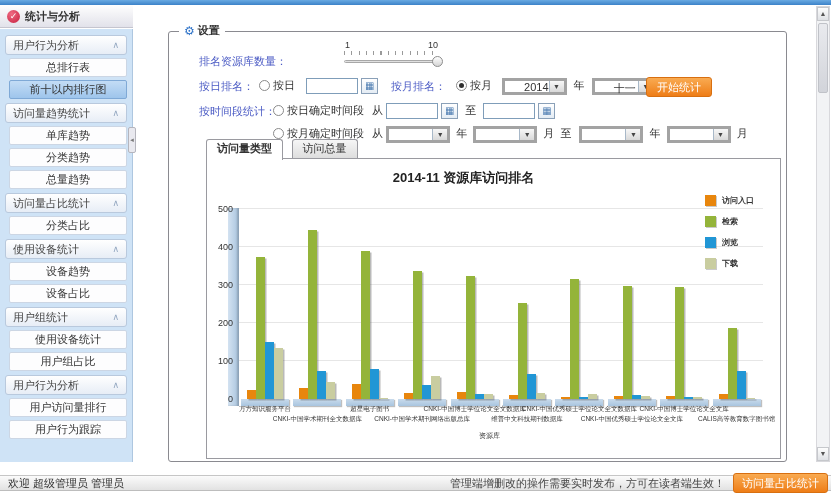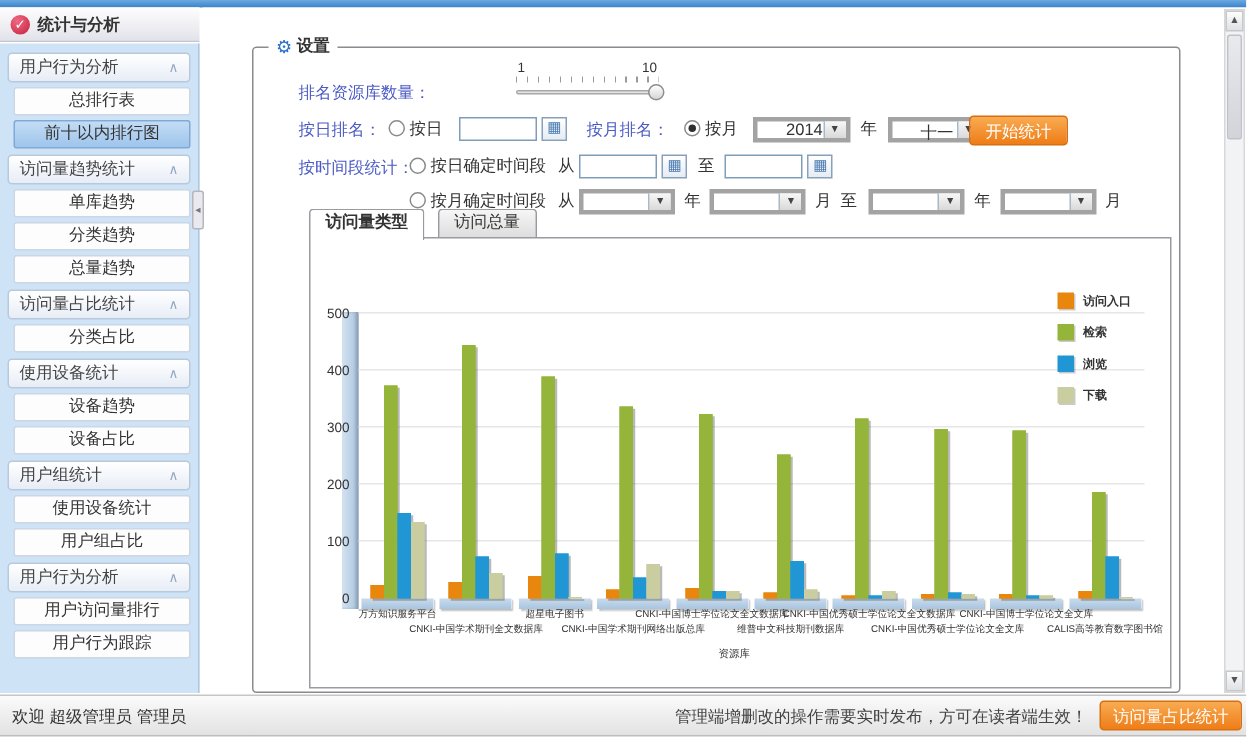--- a/index.html
+++ b/index.html
@@ -105,21 +105,21 @@
   
   .scrollbar { position:absolute; right:1px; top:1px; width:14px; bottom:0;
     background:#f2f3f5; border:1px solid #d8d8dc; }
   .sb-btn { position:absolute; left:0; right:0; height:14px; background:linear-gradient(#fdfdfd,#dfe1e5);
     border:1px solid #c6c8cc; font-size:7px; color:#555; text-align:center; line-height:12px; cursor:pointer; }
   .sb-up { top:0; } .sb-down { bottom:0; }
   .sb-thumb { position:absolute; left:1px; right:1px; top:16px; height:70px;
     background:linear-gradient(#e9eaee,#d2d4da); border:1px solid #c0c2c8; border-radius:2px; cursor:pointer; }
 
   
-  .status-bar { position:absolute; left:0; right:0; bottom:12px; height:28px;
+  .status-bar { position:absolute; left:0; right:0; bottom:12px; height:16px;
     background:linear-gradient(#fbfbfb,#e2e2e2); border-top:1px solid #c6c6c6;
     border-bottom:1px solid #bdbdbd; display:flex; align-items:center; }
   .welcome { padding-left:8px; color:#333; }
   .status-right { margin-left:auto; display:flex; align-items:center; gap:8px; padding-right:3px; }
   .notice { color:#444; }
   #publish-btn { height:20px; padding:0 8px; }
 </style>
 </head>
 <body>
 
@@ -257,20 +257,21 @@
           </span>
         <span style="margin-left:3px;">月</span>
       </div>
 
       <div class="tabs">
         <span class="tab active">访问量类型</span>
         <span class="tab">访问总量</span>
       </div>
 
       <div class="chart-panel">
+        <div class="chart-title">2014-11 资源库访问排名</div>
         <div class="plot">
           <div class="y-pillar"></div>
           <div class="x-title">资源库</div>
         <div class="ytick" style="bottom: -5px;">0</div>
             <div class="gridline" style="bottom: 38px;"></div>
             <div class="ytick" style="bottom: 33px;">100</div>
             <div class="gridline" style="bottom: 76px;"></div>
             <div class="ytick" style="bottom: 71px;">200</div>
             <div class="gridline" style="bottom: 114px;"></div>
             <div class="ytick" style="bottom: 109px;">300</div>

